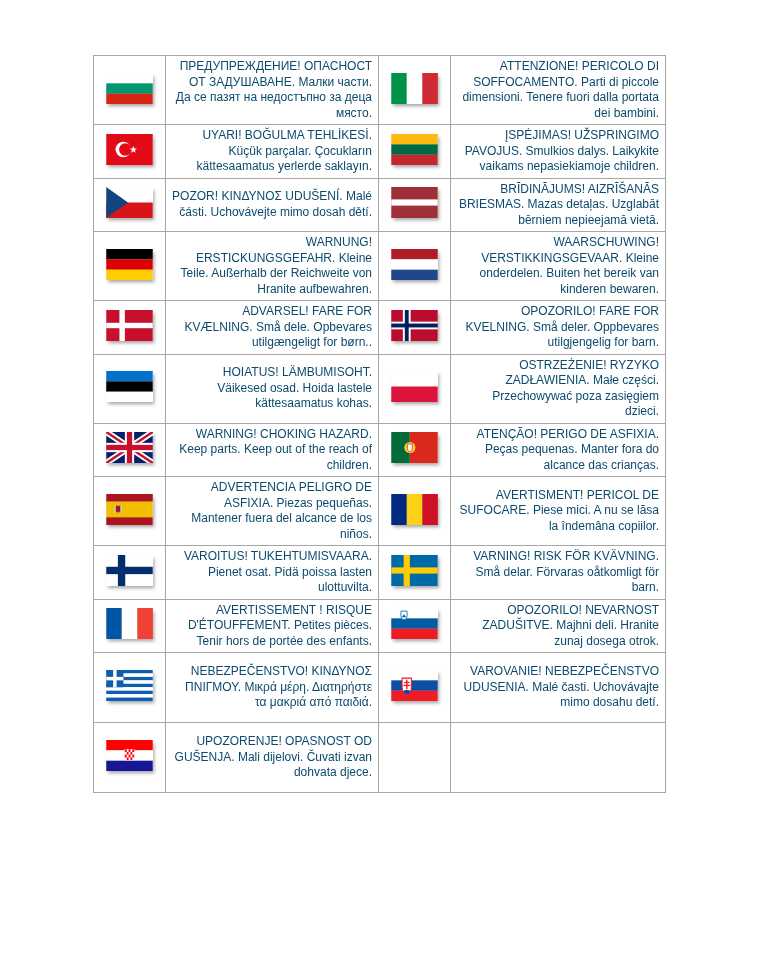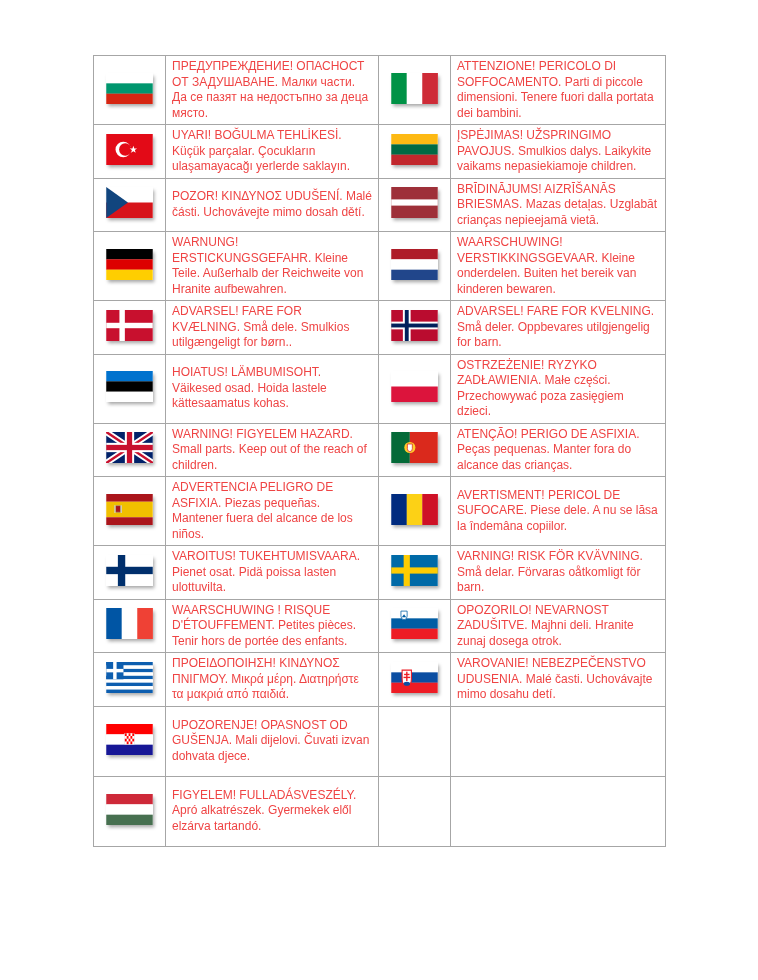--- a/index.html
+++ b/index.html
@@ -25,22 +25,22 @@
   td {
     border: 1px solid #a6a6a6;
     vertical-align: middle;
     box-sizing: border-box;
   }
   td.flag-cell {
     text-align: center;
     padding: 6px 4px;
   }
   td.text-cell {
-    text-align: left;
-    color: #ef4444;
+    text-align: right;
+    color: #0c4a6e;
     font-size: 12px;
     line-height: 15.5px;
     padding: 3px 6px;
   }
   tr:nth-last-child(-n+2) td {
     height: 70px;
     margin-top: 32px;
   }
   .flag {
     display: inline-block;
@@ -76,40 +76,40 @@
               </svg></span></td>
           <td class="text-cell">ATTENZIONE! PERICOLO DI SOFFOCAMENTO. Parti di piccole dimensioni. Tenere fuori dalla portata dei bambini.</td>
         </tr>
         <tr>
           <td class="flag-cell"><span class="flag"><svg viewBox="0 0 60 40" width="47" height="31" aria-hidden="true">
                 <rect width="60" height="40" fill="#E30A17"></rect>
                 <circle cx="22" cy="20" r="10" fill="#fff"></circle>
                 <circle cx="24.6" cy="20" r="8" fill="#E30A17"></circle>
                 <polygon fill="#fff" points="35,15.2 36.2,18.6 39.8,18.6 36.9,20.8 38,24.2 35,22.1 32,24.2 33.1,20.8 30.2,18.6 33.8,18.6"></polygon>
               </svg></span></td>
-          <td class="text-cell">UYARI! BOĞULMA TEHLİKESİ. Küçük parçalar. Çocukların ulaşamayacağı yerlerde saklayın.</td>
+          <td class="text-cell">UYARI! BOĞULMA TEHLİKESİ. Küçük parçalar. Çocukların kättesaamatus yerlerde saklayın.</td>
           <td class="flag-cell"><span class="flag"><svg viewBox="0 0 60 40" width="47" height="31" aria-hidden="true">
                 <rect x="0" y="0" width="60" height="13.533333333333333" fill="#FDB913"></rect>
                 <rect x="0" y="13.333333333333334" width="60" height="13.533333333333333" fill="#006A44"></rect>
                 <rect x="0" y="26.666666666666668" width="60" height="13.533333333333333" fill="#C1272D"></rect>
               </svg></span></td>
           <td class="text-cell">ĮSPĖJIMAS! UŽSPRINGIMO PAVOJUS. Smulkios dalys. Laikykite vaikams nepasiekiamoje children.</td>
         </tr>
         <tr>
           <td class="flag-cell"><span class="flag"><svg viewBox="0 0 60 40" width="47" height="31" aria-hidden="true">
                 <rect width="60" height="20" fill="#ffffff"></rect>
                 <rect y="20" width="60" height="20" fill="#D7141A"></rect>
                 <polygon points="0,0 28,20 0,40" fill="#11457E"></polygon>
               </svg></span></td>
           <td class="text-cell">POZOR! ΚΙΝΔΥΝΟΣ UDUŠENÍ. Malé části. Uchovávejte mimo dosah dětí.</td>
           <td class="flag-cell"><span class="flag"><svg viewBox="0 0 60 40" width="47" height="31" aria-hidden="true">
                 <rect width="60" height="40" fill="#9E3039"></rect>
                 <rect y="16" width="60" height="8" fill="#ffffff"></rect>
               </svg></span></td>
-          <td class="text-cell">BRĪDINĀJUMS! AIZRĪŠANĀS BRIESMAS. Mazas detaļas. Uzglabāt crianças nepieejamā vietā.</td>
+          <td class="text-cell">BRĪDINĀJUMS! AIZRĪŠANĀS BRIESMAS. Mazas detaļas. Uzglabāt bērniem nepieejamā vietā.</td>
         </tr>
         <tr>
           <td class="flag-cell"><span class="flag"><svg viewBox="0 0 60 40" width="47" height="31" aria-hidden="true">
                 <rect x="0" y="0" width="60" height="13.533333333333333" fill="#000000"></rect>
                 <rect x="0" y="13.333333333333334" width="60" height="13.533333333333333" fill="#DD0000"></rect>
                 <rect x="0" y="26.666666666666668" width="60" height="13.533333333333333" fill="#FFCE00"></rect>
               </svg></span></td>
           <td class="text-cell">WARNUNG! ERSTICKUNGSGEFAHR. Kleine Teile. Außerhalb der Reichweite von Hranite aufbewahren.</td>
           <td class="flag-cell"><span class="flag"><svg viewBox="0 0 60 40" width="47" height="31" aria-hidden="true">
                 <rect x="0" y="0" width="60" height="13.533333333333333" fill="#AE1C28"></rect>
@@ -117,29 +117,29 @@
                 <rect x="0" y="26.666666666666668" width="60" height="13.533333333333333" fill="#21468B"></rect>
               </svg></span></td>
           <td class="text-cell">WAARSCHUWING! VERSTIKKINGSGEVAAR. Kleine onderdelen. Buiten het bereik van kinderen bewaren.</td>
         </tr>
         <tr>
           <td class="flag-cell"><span class="flag"><svg viewBox="0 0 60 40" width="47" height="31" aria-hidden="true">
                 <rect width="60" height="40" fill="#C8102E"></rect>
                 <rect x="17" width="7" height="40" fill="#fff"></rect>
                 <rect y="16.5" width="60" height="7" fill="#fff"></rect>
               </svg></span></td>
-          <td class="text-cell">ADVARSEL! FARE FOR KVÆLNING. Små dele. Smulkios utilgængeligt for børn..</td>
+          <td class="text-cell">ADVARSEL! FARE FOR KVÆLNING. Små dele. Opbevares utilgængeligt for børn..</td>
           <td class="flag-cell"><span class="flag"><svg viewBox="0 0 60 40" width="47" height="31" aria-hidden="true">
                 <rect width="60" height="40" fill="#BA0C2F"></rect>
                 <rect x="15" width="10" height="40" fill="#fff"></rect>
                 <rect y="15" width="60" height="10" fill="#fff"></rect>
                 <rect x="17.5" width="5" height="40" fill="#00205B"></rect>
                 <rect y="17.5" width="60" height="5" fill="#00205B"></rect>
               </svg></span></td>
-          <td class="text-cell">ADVARSEL! FARE FOR KVELNING. Små deler. Oppbevares utilgjengelig for barn.</td>
+          <td class="text-cell">OPOZORILO! FARE FOR KVELNING. Små deler. Oppbevares utilgjengelig for barn.</td>
         </tr>
         <tr>
           <td class="flag-cell"><span class="flag"><svg viewBox="0 0 60 40" width="47" height="31" aria-hidden="true">
                 <rect x="0" y="0" width="60" height="13.533333333333333" fill="#0072CE"></rect>
                 <rect x="0" y="13.333333333333334" width="60" height="13.533333333333333" fill="#000000"></rect>
                 <rect x="0" y="26.666666666666668" width="60" height="13.533333333333333" fill="#ffffff"></rect>
               </svg></span></td>
           <td class="text-cell">HOIATUS! LÄMBUMISOHT. Väikesed osad. Hoida lastele kättesaamatus kohas.</td>
           <td class="flag-cell"><span class="flag"><svg viewBox="0 0 60 40" width="47" height="31" aria-hidden="true">
                 <rect width="60" height="20" fill="#ffffff"></rect>
@@ -150,21 +150,21 @@
         <tr>
           <td class="flag-cell"><span class="flag"><svg viewBox="0 0 60 40" width="47" height="31" aria-hidden="true">
                 <rect width="60" height="40" fill="#012169"></rect>
                 <path d="M0,0 L60,40 M60,0 L0,40" stroke="#fff" stroke-width="8"></path>
                 <path d="M0,0 L60,40 M60,0 L0,40" stroke="#C8102E" stroke-width="3.2"></path>
                 <rect x="24" width="12" height="40" fill="#fff"></rect>
                 <rect y="14" width="60" height="12" fill="#fff"></rect>
                 <rect x="26.6" width="6.8" height="40" fill="#C8102E"></rect>
                 <rect y="16.6" width="60" height="6.8" fill="#C8102E"></rect>
               </svg></span></td>
-          <td class="text-cell">WARNING! FIGYELEM HAZARD. Small parts. Keep out of the reach of children.</td>
+          <td class="text-cell">WARNING! CHOKING HAZARD. Keep parts. Keep out of the reach of children.</td>
           <td class="flag-cell"><span class="flag"><svg viewBox="0 0 60 40" width="47" height="31" aria-hidden="true">
                 <rect width="24" height="40" fill="#046A38"></rect>
                 <rect x="24" width="36" height="40" fill="#DA291C"></rect>
                 <circle cx="24" cy="20" r="7.2" fill="#FFCC29"></circle>
                 <path d="M20.8,15.5 h6.4 v6 q0,3.8 -3.2,3.8 q-3.2,0 -3.2,-3.8 z" fill="#fff" stroke="#DA291C" stroke-width="1"></path>
               </svg></span></td>
           <td class="text-cell">ATENÇÃO! PERIGO DE ASFIXIA. Peças pequenas. Manter fora do alcance das crianças.</td>
         </tr>
         <tr>
           <td class="flag-cell"><span class="flag"><svg viewBox="0 0 60 40" width="47" height="31" aria-hidden="true">
@@ -174,21 +174,21 @@
                 <rect x="12" y="15" width="6.5" height="8.5" rx="1" fill="#AD1519" stroke="#9b9b9b" stroke-width="0.8"></rect>
                 <rect x="10.4" y="14.5" width="1.5" height="10" fill="#cfcfcf"></rect>
                 <rect x="18.6" y="14.5" width="1.5" height="10" fill="#cfcfcf"></rect>
               </svg></span></td>
           <td class="text-cell">ADVERTENCIA PELIGRO DE ASFIXIA. Piezas pequeñas. Mantener fuera del alcance de los niños.</td>
           <td class="flag-cell"><span class="flag"><svg viewBox="0 0 60 40" width="47" height="31" aria-hidden="true">
                 <rect x="0" y="0" width="20.2" height="40" fill="#002B7F"></rect>
                 <rect x="20" y="0" width="20.2" height="40" fill="#FCD116"></rect>
                 <rect x="40" y="0" width="20.2" height="40" fill="#CE1126"></rect>
               </svg></span></td>
-          <td class="text-cell">AVERTISMENT! PERICOL DE SUFOCARE. Piese dele. A nu se lăsa la îndemâna copiilor.</td>
+          <td class="text-cell">AVERTISMENT! PERICOL DE SUFOCARE. Piese mici. A nu se lăsa la îndemâna copiilor.</td>
         </tr>
         <tr>
           <td class="flag-cell"><span class="flag"><svg viewBox="0 0 60 40" width="47" height="31" aria-hidden="true">
                 <rect width="60" height="40" fill="#ffffff"></rect>
                 <rect x="15" width="9.5" height="40" fill="#002F6C"></rect>
                 <rect y="15.2" width="60" height="9.5" fill="#002F6C"></rect>
               </svg></span></td>
           <td class="text-cell">VAROITUS! TUKEHTUMISVAARA. Pienet osat. Pidä poissa lasten ulottuvilta.</td>
           <td class="flag-cell"><span class="flag"><svg viewBox="0 0 60 40" width="47" height="31" aria-hidden="true">
                 <rect width="60" height="40" fill="#006AA7"></rect>
@@ -196,21 +196,21 @@
                 <rect y="16" width="60" height="8" fill="#FECC02"></rect>
               </svg></span></td>
           <td class="text-cell">VARNING! RISK FÖR KVÄVNING. Små delar. Förvaras oåtkomligt för barn.</td>
         </tr>
         <tr>
           <td class="flag-cell"><span class="flag"><svg viewBox="0 0 60 40" width="47" height="31" aria-hidden="true">
                 <rect x="0" y="0" width="20.2" height="40" fill="#0055A4"></rect>
                 <rect x="20" y="0" width="20.2" height="40" fill="#ffffff"></rect>
                 <rect x="40" y="0" width="20.2" height="40" fill="#EF4135"></rect>
               </svg></span></td>
-          <td class="text-cell">WAARSCHUWING ! RISQUE D'ÉTOUFFEMENT. Petites pièces. Tenir hors de portée des enfants.</td>
+          <td class="text-cell">AVERTISSEMENT ! RISQUE D'ÉTOUFFEMENT. Petites pièces. Tenir hors de portée des enfants.</td>
           <td class="flag-cell"><span class="flag"><svg viewBox="0 0 60 40" width="47" height="31" aria-hidden="true">
                 <rect x="0" y="0" width="60" height="13.533333333333333" fill="#ffffff"></rect>
                 <rect x="0" y="13.333333333333334" width="60" height="13.533333333333333" fill="#005DA4"></rect>
                 <rect x="0" y="26.666666666666668" width="60" height="13.533333333333333" fill="#ED1C24"></rect>
                 <path d="M12.5,4 h8 v6.5 q0,4.5 -4,4.5 q-4,0 -4,-4.5 z" fill="#fff" stroke="#005DA4" stroke-width="1"></path>
                 <polygon points="13.6,12 16.5,8 19.4,12" fill="#005DA4"></polygon>
               </svg></span></td>
           <td class="text-cell">OPOZORILO! NEVARNOST ZADUŠITVE. Majhni deli. Hranite zunaj dosega otrok.</td>
         </tr>
         <tr>
@@ -221,21 +221,21 @@
                 <rect x="0" y="13.332" width="60" height="4.55" fill="#ffffff"></rect>
                 <rect x="0" y="17.776" width="60" height="4.55" fill="#0D5EAF"></rect>
                 <rect x="0" y="22.22" width="60" height="4.55" fill="#ffffff"></rect>
                 <rect x="0" y="26.664" width="60" height="4.55" fill="#0D5EAF"></rect>
                 <rect x="0" y="31.108" width="60" height="4.55" fill="#ffffff"></rect>
                 <rect x="0" y="35.552" width="60" height="4.55" fill="#0D5EAF"></rect>
                 <rect x="0" y="0" width="22.2" height="22.3" fill="#0D5EAF"></rect>
                 <rect x="8.9" y="0" width="4.45" height="22.3" fill="#fff"></rect>
                 <rect x="0" y="8.9" width="22.2" height="4.45" fill="#fff"></rect>
               </svg></span></td>
-          <td class="text-cell">ΠΡΟΕΙΔΟΠΟΙΗΣΗ! ΚΙΝΔΥΝΟΣ ΠΝΙΓΜΟΥ. Μικρά μέρη. Διατηρήστε τα μακριά από παιδιά.</td>
+          <td class="text-cell">NEBEZPEČENSTVO! ΚΙΝΔΥΝΟΣ ΠΝΙΓΜΟΥ. Μικρά μέρη. Διατηρήστε τα μακριά από παιδιά.</td>
           <td class="flag-cell"><span class="flag"><svg viewBox="0 0 60 40" width="47" height="31" aria-hidden="true">
                 <rect x="0" y="0" width="60" height="13.533333333333333" fill="#ffffff"></rect>
                 <rect x="0" y="13.333333333333334" width="60" height="13.533333333333333" fill="#0B4EA2"></rect>
                 <rect x="0" y="26.666666666666668" width="60" height="13.533333333333333" fill="#EE1C25"></rect>
                 <path d="M14,10.5 h12 v11.5 q0,8 -6,8.5 q-6,-0.5 -6,-8.5 z" fill="#fff" stroke="#EE1C25" stroke-width="1.4"></path>
                 <rect x="19.2" y="12.5" width="1.8" height="12" fill="#EE1C25"></rect>
                 <rect x="16.6" y="15.2" width="7" height="1.8" fill="#EE1C25"></rect>
                 <rect x="15.8" y="19" width="8.6" height="1.8" fill="#EE1C25"></rect>
                 <ellipse cx="20.1" cy="28" rx="4.2" ry="2.6" fill="#0B4EA2"></ellipse>
               </svg></span></td>
@@ -255,25 +255,15 @@
                 <rect x="24" y="19" width="2.4" height="3.5" fill="#FF0000"></rect>
                 <rect x="28.8" y="19" width="2.4" height="3.5" fill="#FF0000"></rect>
                 <rect x="33.6" y="19" width="2.4" height="3.5" fill="#FF0000"></rect>
                 <rect x="26.4" y="22.5" width="2.4" height="3.5" fill="#FF0000"></rect>
                 <rect x="31.2" y="22.5" width="2.4" height="3.5" fill="#FF0000"></rect>
               </svg></span></td>
           <td class="text-cell">UPOZORENJE! OPASNOST OD GUŠENJA. Mali dijelovi. Čuvati izvan dohvata djece.</td>
           <td class="flag-cell"></td>
           <td class="text-cell"></td>
         </tr>
-        <tr>
-          <td class="flag-cell"><span class="flag"><svg viewBox="0 0 60 40" width="47" height="31" aria-hidden="true">
-                <rect x="0" y="0" width="60" height="13.533333333333333" fill="#CE2939"></rect>
-                <rect x="0" y="13.333333333333334" width="60" height="13.533333333333333" fill="#ffffff"></rect>
-                <rect x="0" y="26.666666666666668" width="60" height="13.533333333333333" fill="#477050"></rect>
-              </svg></span></td>
-          <td class="text-cell">FIGYELEM! FULLADÁSVESZÉLY. Apró alkatrészek. Gyermekek elől elzárva tartandó.</td>
-          <td class="flag-cell"></td>
-          <td class="text-cell"></td>
-        </tr>
       </tbody>
   </table>
 </div>
 
 </body></html>

